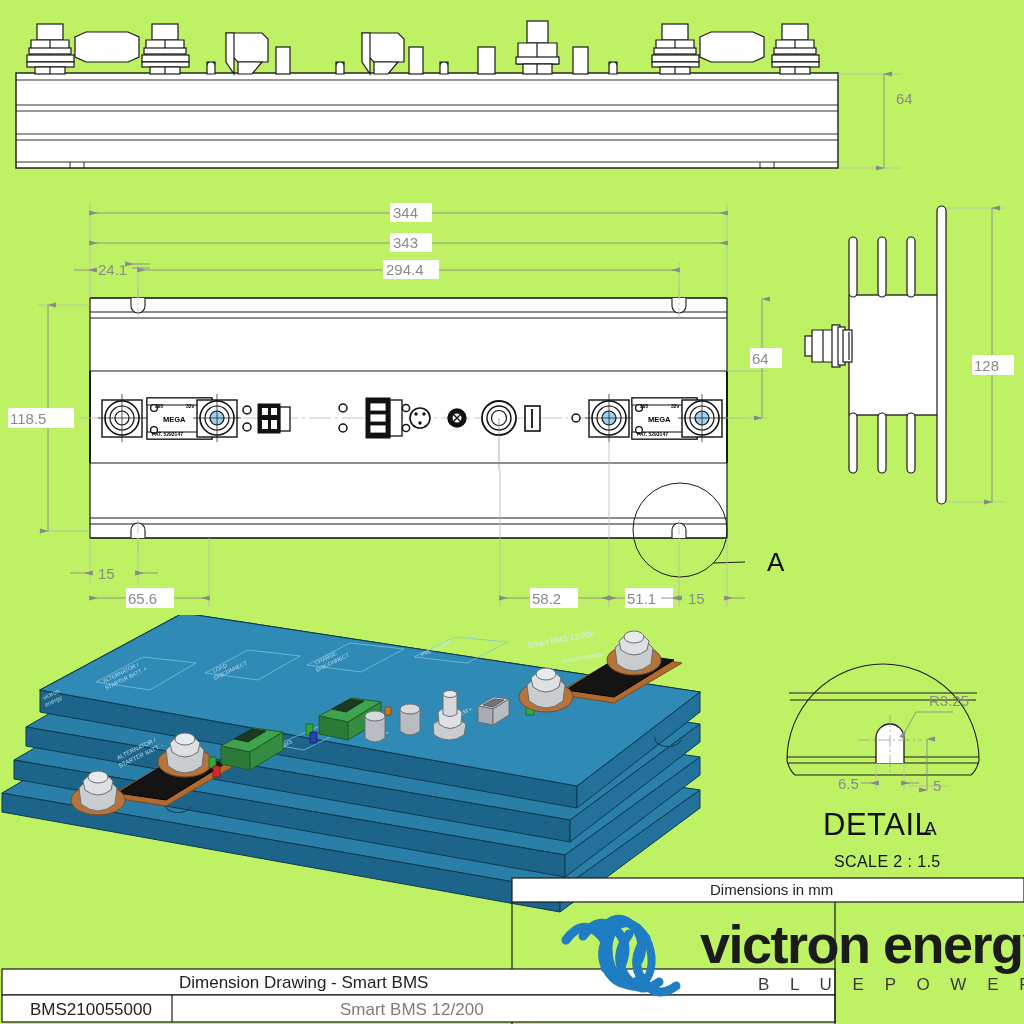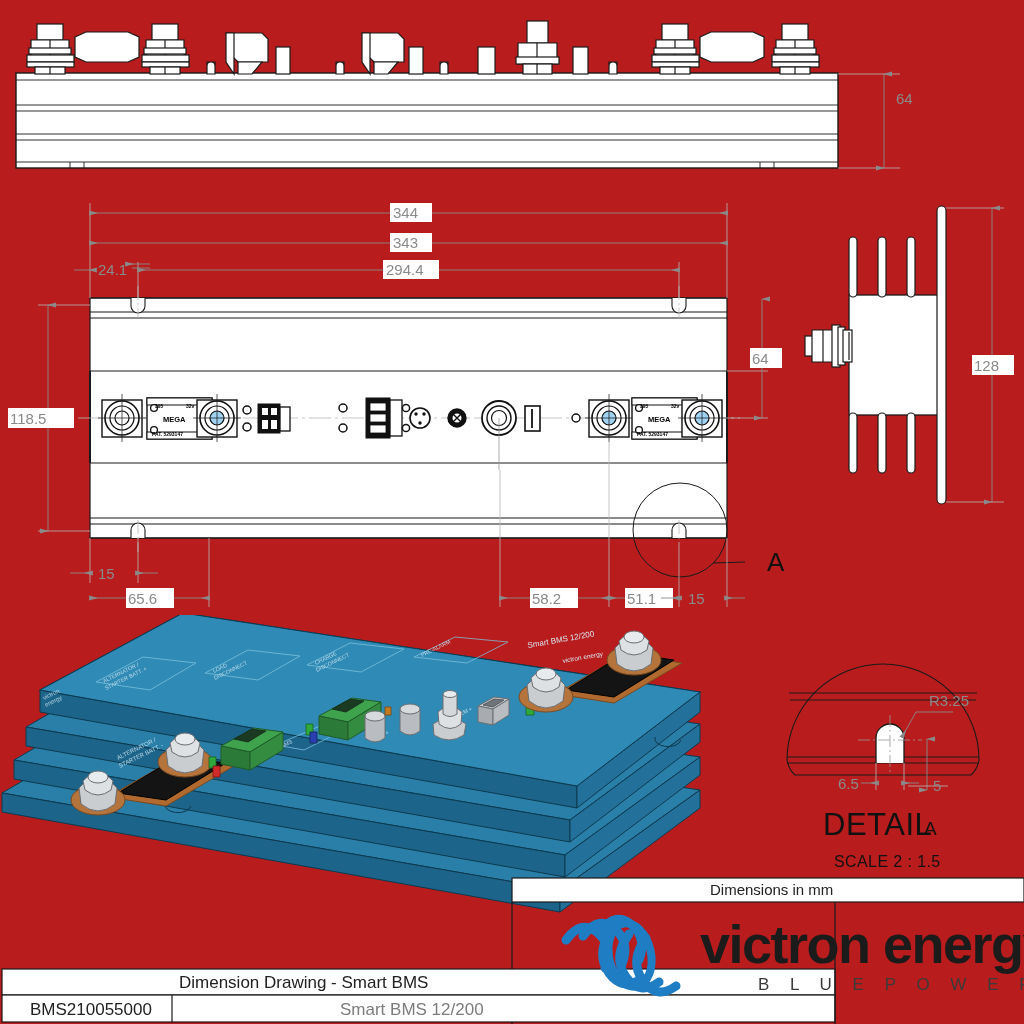--- a/index.html
+++ b/index.html
@@ -1,19 +1,19 @@
 <!DOCTYPE html>
 <html><head>
 <meta charset="utf-8">
 <title>Dimension Drawing - Smart BMS</title>
 <style>
   html,body{margin:0;padding:0;background:#fff;}
   body{width:1024px;height:1024px;overflow:hidden;
        font-family:"Liberation Sans",sans-serif;}
-  #sheet{position:relative;width:1024px;height:1024px;background:#b91c1c;}
+  #sheet{position:relative;width:1024px;height:1024px;background:#bef264;}
   svg.layer{position:absolute;left:0;top:0;width:1024px;height:1024px;}
   .dimtxt{font-family:"Liberation Sans",sans-serif;font-size:15px;fill:#8a8a8a;}
   .balloon{font-family:"Liberation Sans",sans-serif;font-size:26px;fill:#111;}
   .detail-title{font-family:"Liberation Sans",sans-serif;font-size:31px;fill:#111;letter-spacing:0.5px;}
   .detail-sub{font-family:"Liberation Sans",sans-serif;font-size:15px;fill:#111;letter-spacing:.4px;}
   .tbl-txt{font-family:"Liberation Sans",sans-serif;font-size:17px;fill:#222;}
   .tbl-txt-grey{font-family:"Liberation Sans",sans-serif;font-size:17px;fill:#7d7d7d;}
   .mm-txt{font-family:"Liberation Sans",sans-serif;font-size:15px;fill:#222;}
   .fuse-txt{font-family:"Liberation Sans",sans-serif;font-size:5px;fill:#000;font-weight:bold;}
   .fuse-txt-lg{font-family:"Liberation Sans",sans-serif;font-size:7.5px;fill:#000;font-weight:bold;}

